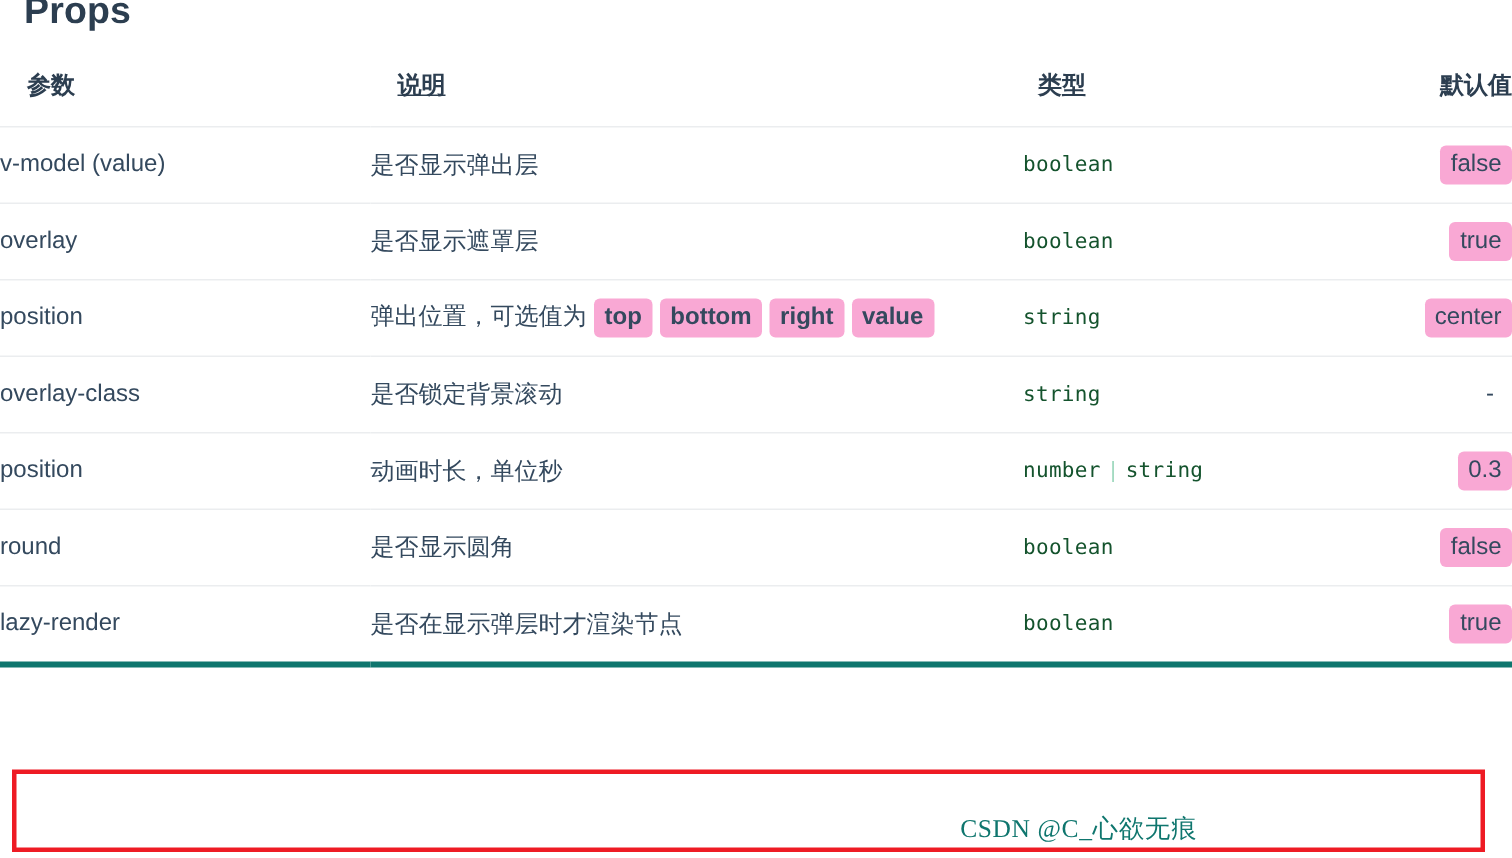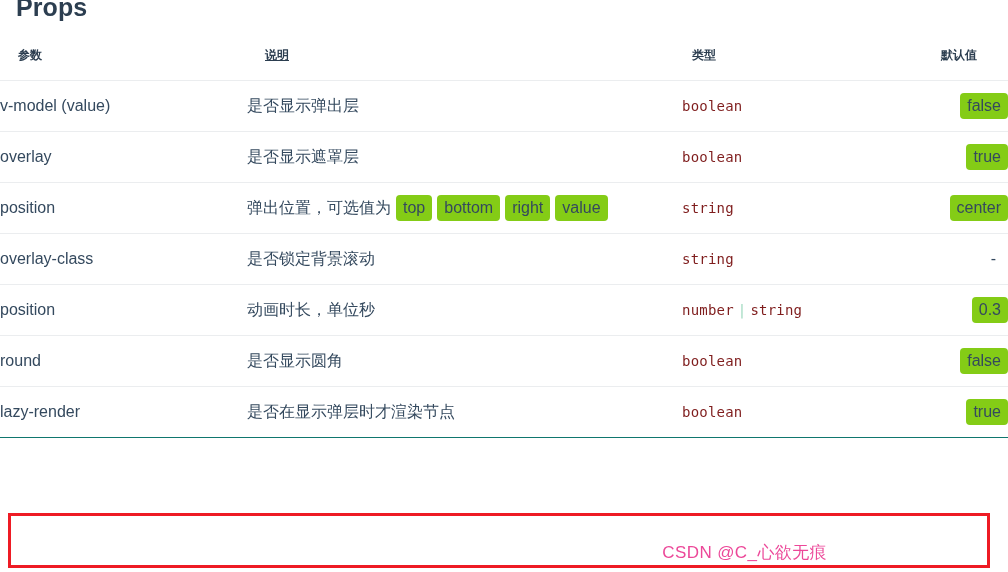--- a/index.html
+++ b/index.html
@@ -13,21 +13,20 @@
     overflow: hidden;
     font-family: "Liberation Sans", "DejaVu Sans", sans-serif;
     color: #34495e;
     -webkit-font-smoothing: antialiased;
   }
 
   .page {
     position: relative;
     width: 816px;
     height: 572px;
-    padding-left: 29px;
   }
 
   
   .page-title {
     position: absolute;
     left: 16px;
     top: -9px;
     font-size: 25px;
     font-weight: 600;
     color: #2c3e50;
@@ -45,74 +44,74 @@
     border-collapse: collapse;
     table-layout: fixed;
   }
   .props-table col.c-param { width: 247px; }
   .props-table col.c-desc  { width: 435px; }
   .props-table col.c-type  { width: 228px; }
   .props-table col.c-def   { width: 98px; }
 
   .props-table thead th {
     text-align: left;
-    font-size: 12px;
+    font-size: 16px;
     font-weight: 700;
     color: #2c3e50;
     padding: 0 0 16px 0;
     vertical-align: bottom;
     border-bottom: 1px solid #ebedef;
   }
   .props-table thead th.th-param { padding-left: 18px; }
   .props-table thead th.th-desc  { padding-left: 18px; text-decoration: underline; }
   .props-table thead th.th-type  { padding-left: 10px; }
-  .props-table thead th.th-def   { padding-left: 0; text-align: center; }
+  .props-table thead th.th-def   { padding-left: 0; text-align: right; }
 
   .props-table tbody td {
     font-size: 16px;
     height: 50px;
     padding: 0;
     border-bottom: 1px solid #ebedef;
     vertical-align: middle;
     color: #34495e;
     white-space: nowrap;
     margin-left: 32px;
   }
   .props-table tbody tr:last-child td {
-    border-bottom: 1px solid #0f766e;
+    border-bottom: 4px solid #0f766e;
   }
 
   .cell-param { padding-left: 18px; }
   .cell-desc  { padding-left: 18px; }
   .cell-type  { padding-left: 10px; }
   .cell-def   { text-align: right; padding-right: 14px; }
 
   
   .type-text {
     font-family: "DejaVu Sans Mono", "Liberation Mono", monospace;
     font-size: 14px;
-    color: #7f1d1d;
+    color: #14532d;
     letter-spacing: 0.2px;
   }
   .type-sep {
     color: #9fd9bf;
     padding: 0 4px;
   }
 
   
   .chip {
     display: inline-block;
-    background: #84cc16;
+    background: #f9a8d4;
     border-radius: 4px;
     padding: 3px 7px;
     font-size: 16px;
     color: #34495e;
     line-height: 20px;
   }
-  .desc-chips .chip { margin-right: 5px; }
+  .desc-chips .chip { margin-right: 5px; font-weight: bold; }
   .desc-chips .chip:last-child { margin-right: 0; }
   .desc-lead { margin-right: 5px; }
 
   .dash {
     color: #34495e;
     font-size: 16px;
     padding-right: 12px;
   }
 
   
@@ -126,24 +125,25 @@
     box-sizing: border-box;
     pointer-events: none;
   }
 
   
   .watermark {
     position: absolute;
     right: 18px;
     bottom: 8px;
     font-size: 17px;
-    color: #ec4899;
+    color: #0f766e;
     letter-spacing: 0.4px;
     white-space: nowrap;
     pointer-events: none;
+    font-family: Liberation Serif, serif;
   }
 </style>
 </head>
 <body>
 
 <div class="page">
 
   <h2 class="page-title">Props</h2>
 
   <table class="props-table">

